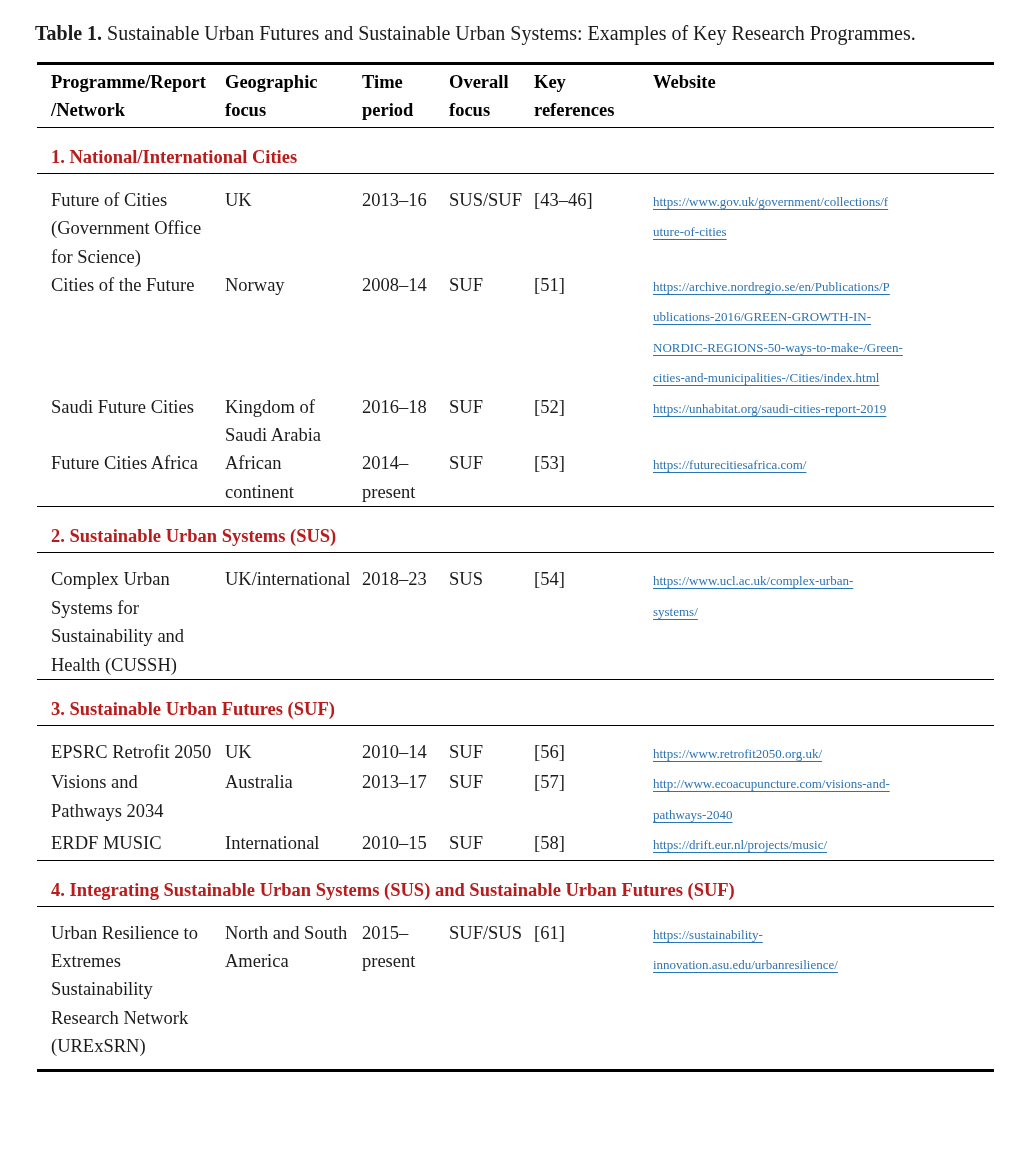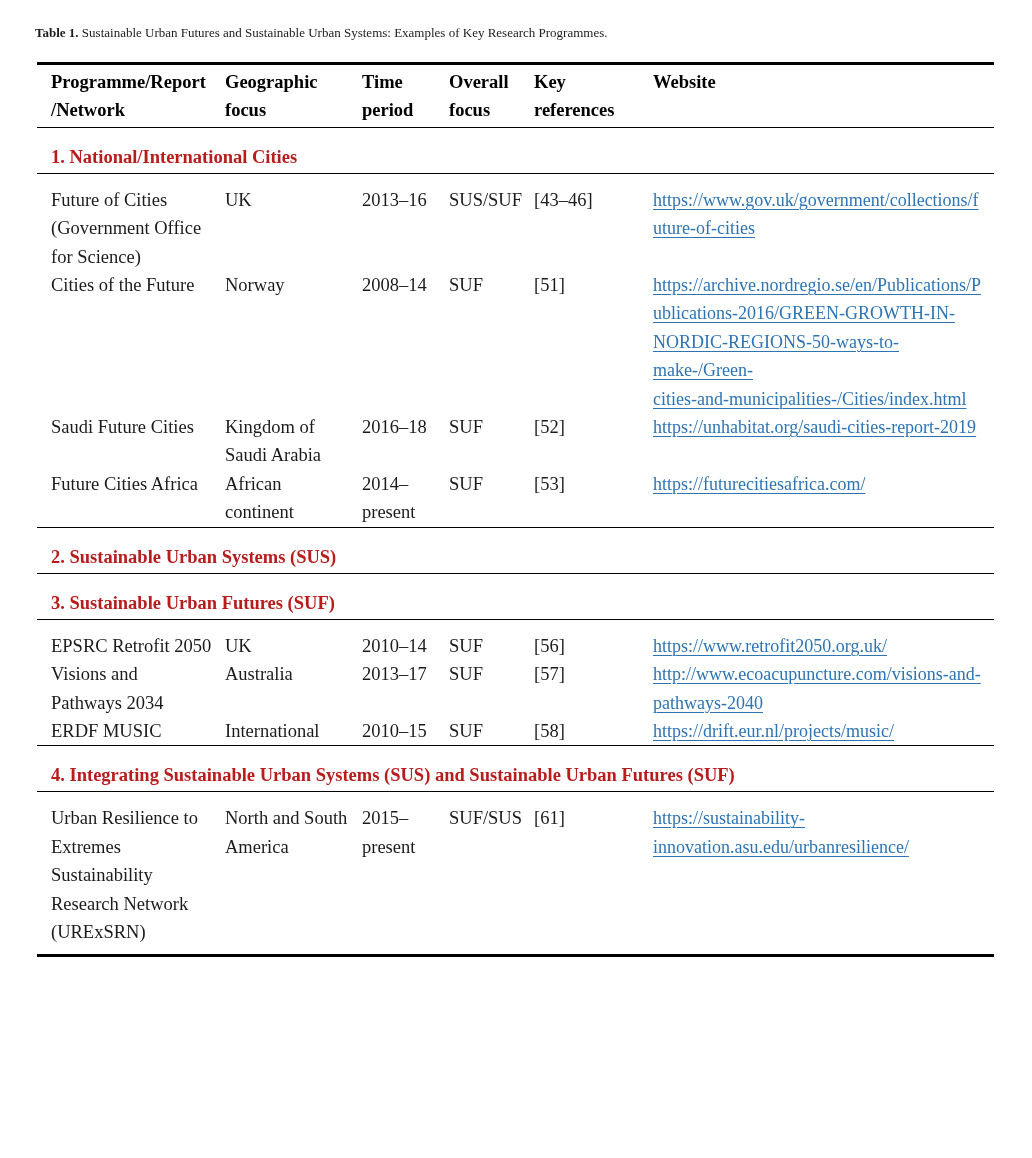--- a/index.html
+++ b/index.html
@@ -9,21 +9,21 @@
     font-family: "Liberation Serif", "DejaVu Serif", serif;
     color: #1b1b1b;
   }
   .page {
     width: 1032px;
     height: 1158px;
     padding: 19px 0 0 37px;
     overflow: hidden;
   }
   .caption {
-    font-size: 13px;
+    font-size: 20px;
     line-height: 28px;
     color: #1b1b1b;
     width: 965px;
     margin-left: -2px;
     margin-bottom: 15px;
   }
   .caption .cap-label { font-weight: bold; }
   table.rtable {
     border-collapse: collapse;
     table-layout: fixed;
@@ -61,21 +61,21 @@
     padding-bottom: 2px;
     white-space: normal;
   }
   .rtable tbody.rows tr:first-child td { padding-top: 12px; }
   .rtable tbody.rows:last-of-type tr:last-child td { padding-bottom: 8px; }
   .rtable a.weblink {
     color: #2d74b5;
     text-decoration: underline;
     text-decoration-thickness: 1px;
     text-underline-offset: 3px;
-    font-size: 18px;
+    font-size: 13px;
     line-height: 28.4px;
     white-space: pre-line;
     word-break: keep-all;
   }
 </style>
 </head>
 <body>
 
 <div class="page">
 
@@ -157,20 +157,32 @@
         <td class="c6"><a class="weblink" href="#">https://futurecitiesafrica.com/</a></td>
       </tr>
     </tbody>
 
     <tbody>
       <tr>
         <td class="section-head c1" colspan="6">2. Sustainable Urban Systems (SUS)</td>
       </tr>
     </tbody>
     <tbody class="rows">
+      <tr>
+        <td class="c1">Complex Urban
+Systems for
+Sustainability and
+Health (CUSSH)</td>
+        <td>UK/international</td>
+        <td>2018–23</td>
+        <td>SUS</td>
+        <td>[54]</td>
+        <td class="c6"><a class="weblink" href="#">https://www.ucl.ac.uk/complex-urban-
+systems/</a></td>
+      </tr>
     </tbody>
 
     <tbody>
       <tr>
         <td class="section-head c1" colspan="6">3. Sustainable Urban Futures (SUF)</td>
       </tr>
     </tbody>
     <tbody class="rows">
       <tr>
         <td class="c1">EPSRC Retrofit 2050</td>

